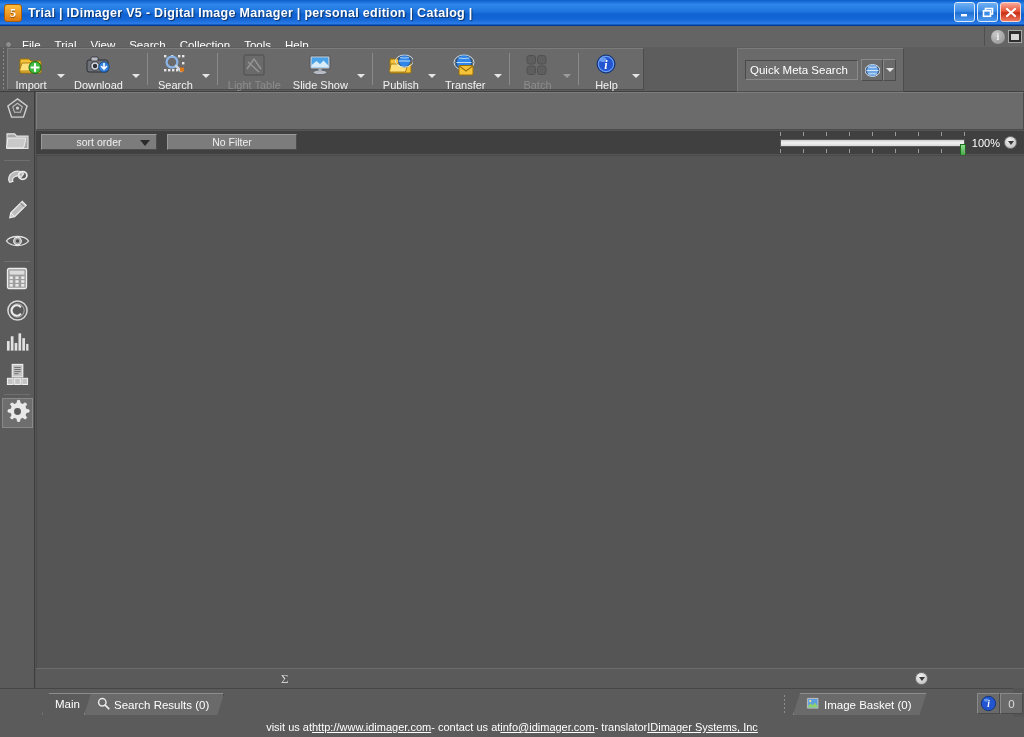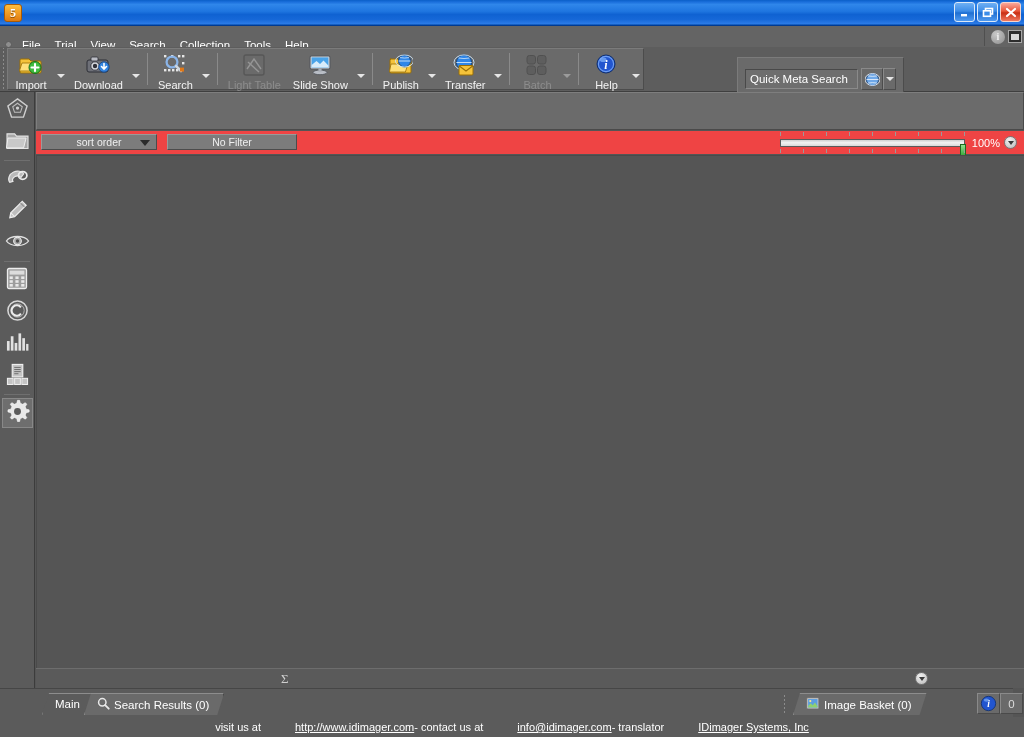--- a/index.html
+++ b/index.html
@@ -129,21 +129,21 @@
     width:0;height:0;border-left:4px solid transparent;border-right:4px solid transparent;
     border-top:4px solid #e6e6e6;
   }
 
   
   .qms-panel {
     display:flex; align-items:center;
     background:#6a6a6a;
     border:1px solid #7b7b7b;
     border-right-color:#4c4c4c; border-bottom-color:#4c4c4c;
-    margin: 10px 0; padding: 0 7px;
+    margin: 1px 0; padding: 0 7px;
     position:absolute; left:737px; top:47px; height:44px;
   }
   .qms-input {
     width: 113px; height:20px;
     background:#6e6e6e; border:1px solid #494949;
     border-right-color:#8a8a8a;border-bottom-color:#8a8a8a;
     color:#ffffff; font-size:11.5px; padding:1px 4px;
     font-family:"Liberation Sans", sans-serif;
     outline:none;
   }
@@ -186,21 +186,21 @@
   .top-panel {
     position:absolute; left:36px; top:92px; width:988px; height:38px;
     background:#6b6b6b;
     border:1px solid #4a4a4a;
     border-top-color:#7e7e7e; border-left-color:#7e7e7e;
   }
 
   
   .filterbar {
     position:absolute; left:36px; top:131px; width:988px; height:23px;
-    background:#ef4444;
+    background:#404040;
     display:flex; align-items:center;
   }
   .sortorder {
     position:absolute; left:5px; top:3px;
     width:116px; height:16px;
     background:#7c7c7c;
     border:1px solid #9a9a9a;
     border-right-color:#4c4c4c; border-bottom-color:#4c4c4c;
     display:flex; align-items:center; justify-content:center;
     color:#efefef; font-size:10.5px; position:absolute;
@@ -319,27 +319,28 @@
     color:#dcdcdc; font-size:11.5px;
   }
 
   
   .footer {
     position:absolute; left:0; top:717px; width:1024px; height:20px;
     background:#5b5b5b;
     display:flex; align-items:center; justify-content:center;
     color:#ffffff; font-size:11px;
   }
-  .footer a { color:#ffffff; text-decoration:underline;padding-left:34px; }
+  .footer a { color:#ffffff; text-decoration:underline; }
 </style>
 </head>
 <body>
 
 <div class="titlebar">
   <div class="title-logo">5</div>
+  <div class="title-text">Trial  |  IDimager V5 - Digital Image Manager  |  personal edition  |  Catalog  |</div>
   <div class="win-buttons">
     <div class="win-btn min">
       <svg width="11" height="11" viewBox="0 0 11 11">
           <rect x="2" y="7" width="6" height="2.4" fill="#fff"></rect>
         </svg>
     </div>
     <div class="win-btn max">
       <svg width="12" height="11" viewBox="0 0 12 11">
         <rect x="3.5" y="1.5" width="7" height="5.5" fill="none" stroke="#fff" stroke-width="1.6"></rect>
         <rect x="1.5" y="3.8" width="7" height="5.5" fill="#3d8de8" stroke="#fff" stroke-width="1.6"></rect>

